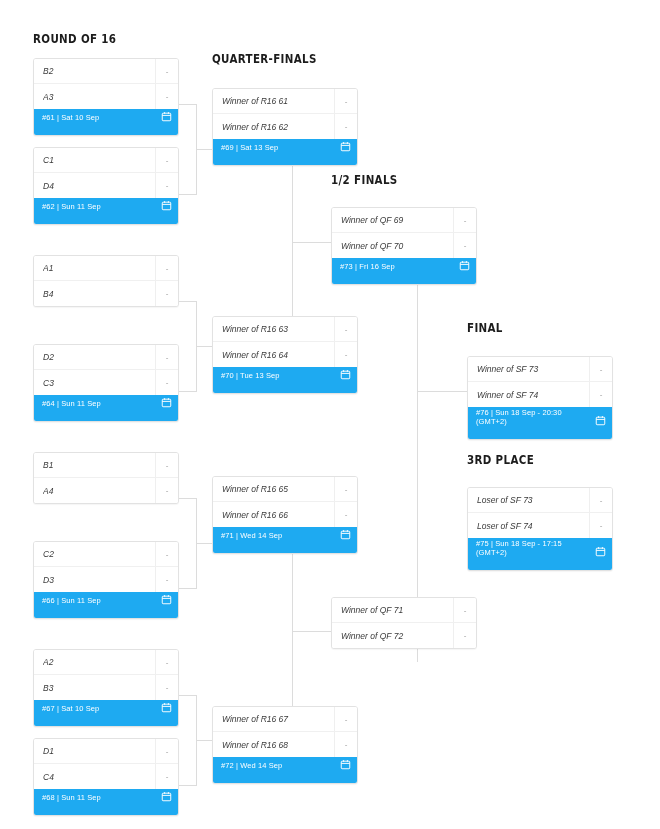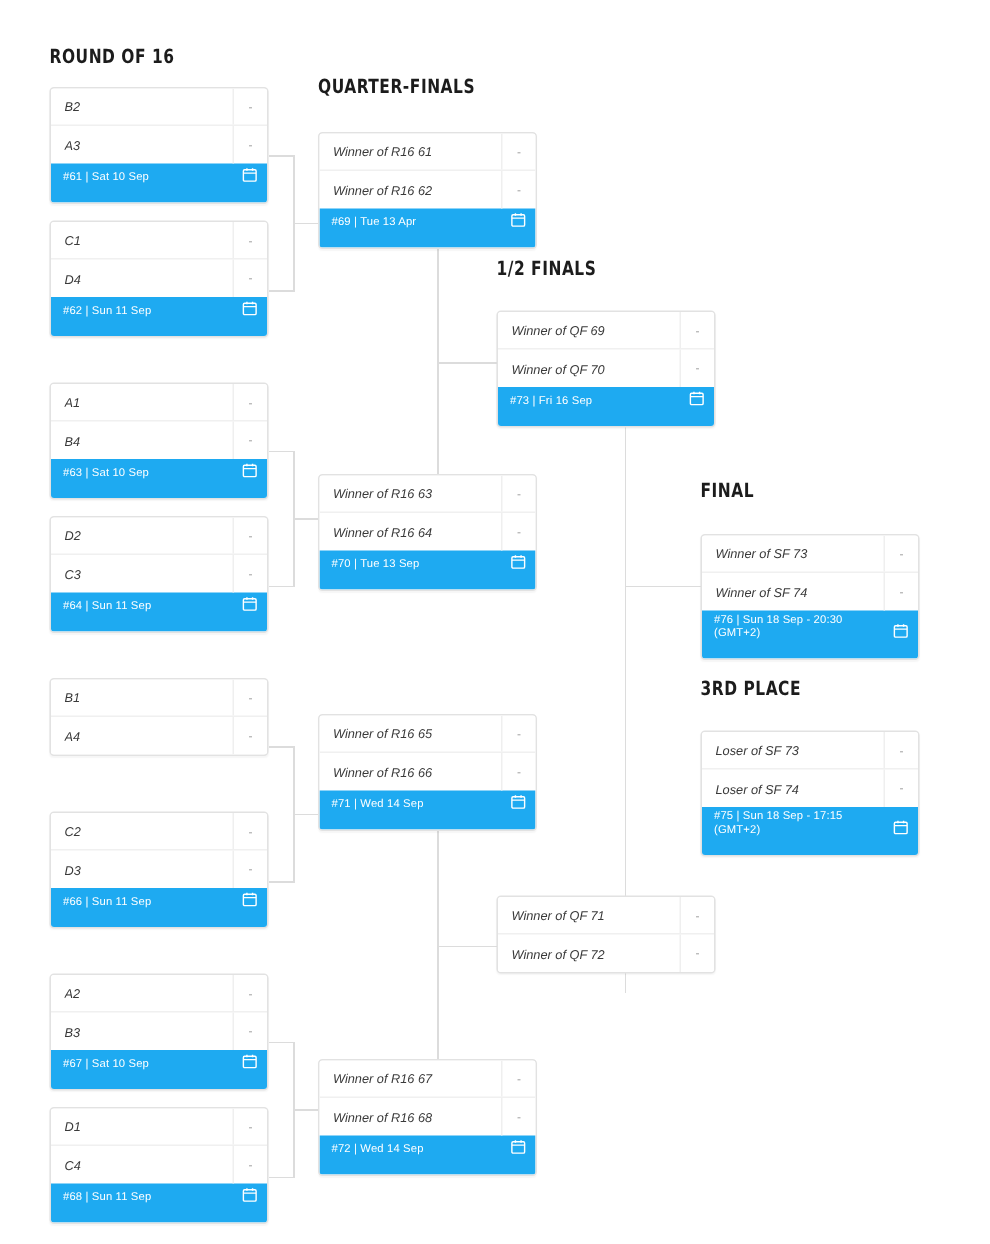--- a/index.html
+++ b/index.html
@@ -198,31 +198,20 @@
       <div class="teams">
         <div class="team-row first">
           <div class="team-name">A1</div>
           <div class="team-score">-</div>
         </div>
         <div class="team-row second">
           <div class="team-name">B4</div>
           <div class="team-score">-</div>
         </div>
       </div>
-      <div class="match-footer">
-        <span class="label">#63 | Sat 10 Sep</span>
-        <span>
-          <svg class="cal-icon" viewBox="0 0 14 14" fill="none" stroke="#ffffff" stroke-width="1.2">
-            <rect x="1.6" y="2.8" width="10.8" height="9.6" rx="1"></rect>
-            <line x1="1.6" y1="5.6" x2="12.4" y2="5.6"></line>
-            <line x1="4.6" y1="1.4" x2="4.6" y2="3.6"></line>
-            <line x1="9.4" y1="1.4" x2="9.4" y2="3.6"></line>
-          </svg>
-        </span>
-      </div>
     </div>
     <div class="match" style="left: 33px; top: 344px;">
       <div class="teams">
         <div class="team-row first">
           <div class="team-name">D2</div>
           <div class="team-score">-</div>
         </div>
         <div class="team-row second">
           <div class="team-name">C3</div>
           <div class="team-score">-</div>
@@ -326,21 +315,21 @@
         <div class="team-row first">
           <div class="team-name">Winner of R16 61</div>
           <div class="team-score">-</div>
         </div>
         <div class="team-row second">
           <div class="team-name">Winner of R16 62</div>
           <div class="team-score">-</div>
         </div>
       </div>
       <div class="match-footer">
-        <span class="label">#69 | Tue 13 Apr</span>
+        <span class="label">#69 | Sat 13 Sep</span>
         <span>
           <svg class="cal-icon" viewBox="0 0 14 14" fill="none" stroke="#ffffff" stroke-width="1.2">
             <rect x="1.6" y="2.8" width="10.8" height="9.6" rx="1"></rect>
             <line x1="1.6" y1="5.6" x2="12.4" y2="5.6"></line>
             <line x1="4.6" y1="1.4" x2="4.6" y2="3.6"></line>
             <line x1="9.4" y1="1.4" x2="9.4" y2="3.6"></line>
           </svg>
         </span>
       </div>
     </div>

